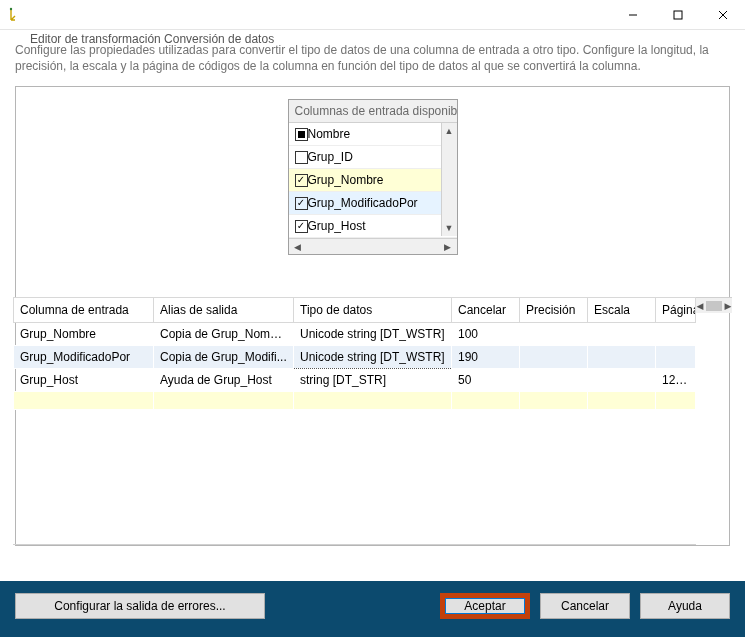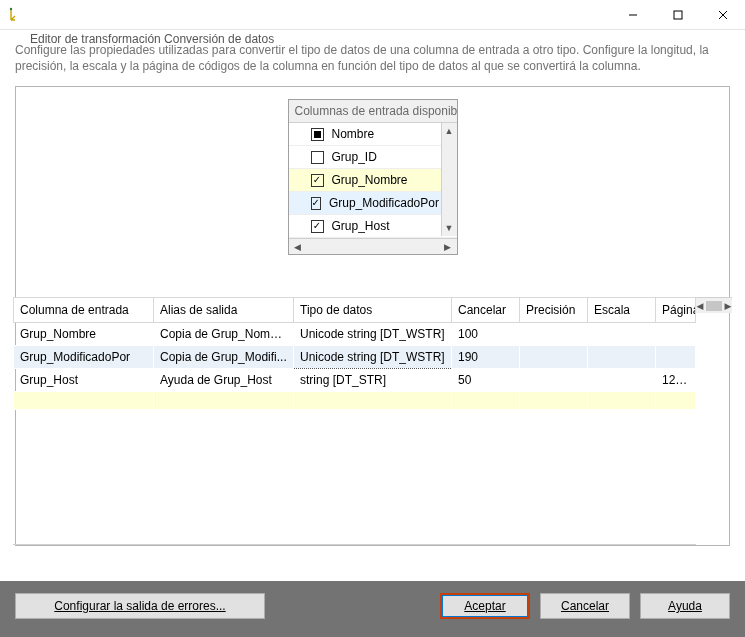--- a/index.html
+++ b/index.html
@@ -79,22 +79,21 @@
   }
   .avail-body {
     position: relative;
   }
   .avail-list {
     max-height: 120px;
     overflow: hidden;
   }
   .avail-row {
     display: flex; align-items: center;
-    padding: 4px 22px;
-    gap: 8px;
+    padding: 4px 6px;
     border-bottom: 1px solid #eee;
     background: #fff;
   }
   .avail-row.highlight { background: #ffffd6; }
   .avail-row.sel { background: #e6f3ff; }
   .chk {
     width: 13px; height: 13px;
     border: 1px solid #333;
     display: inline-flex; align-items: center; justify-content: center;
     font-size: 10px; line-height: 1;
@@ -187,34 +186,33 @@
   .grid-hscroll .thumb { height: 10px; background:#c6c6c6; width: 92%; margin:0 2px; }
 
   
   .footer {
     position: absolute;
     left: 0; right: 0; bottom: 0;
     padding: 12px 15px 18px 15px;
     display: flex;
     align-items: flex-end;
     gap: 10px;
-    background: #737373;
-    text-decoration: underline;
+    background: #0c4a6e;
   }
   .btn {
     height: 26px;
     border: 1px solid #adadad;
     background: #e1e1e1;
     font-size: 12px;
     display: inline-flex; align-items: center; justify-content: center;
     padding: 0 14px;
     color: #000;
   }
   .btn.wide { width: 250px; }
-  .btn.primary { border: 2px solid #c2410c; background:#e1e1e1; box-shadow: inset 0 0 0 1px #0078d7; }
+  .btn.primary { border: 5px solid #c2410c; background:#e1e1e1; box-shadow: inset 0 0 0 1px #0078d7; }
   .spacer { flex: 1; }
   .btns-right { display:flex; gap:10px; }
   .btns-right .btn { width: 90px; }
 </style>
 </head>
 <body>
 
 <div class="titlebar">
   <span class="app-icon">
     <svg viewBox="0 0 16 16">

